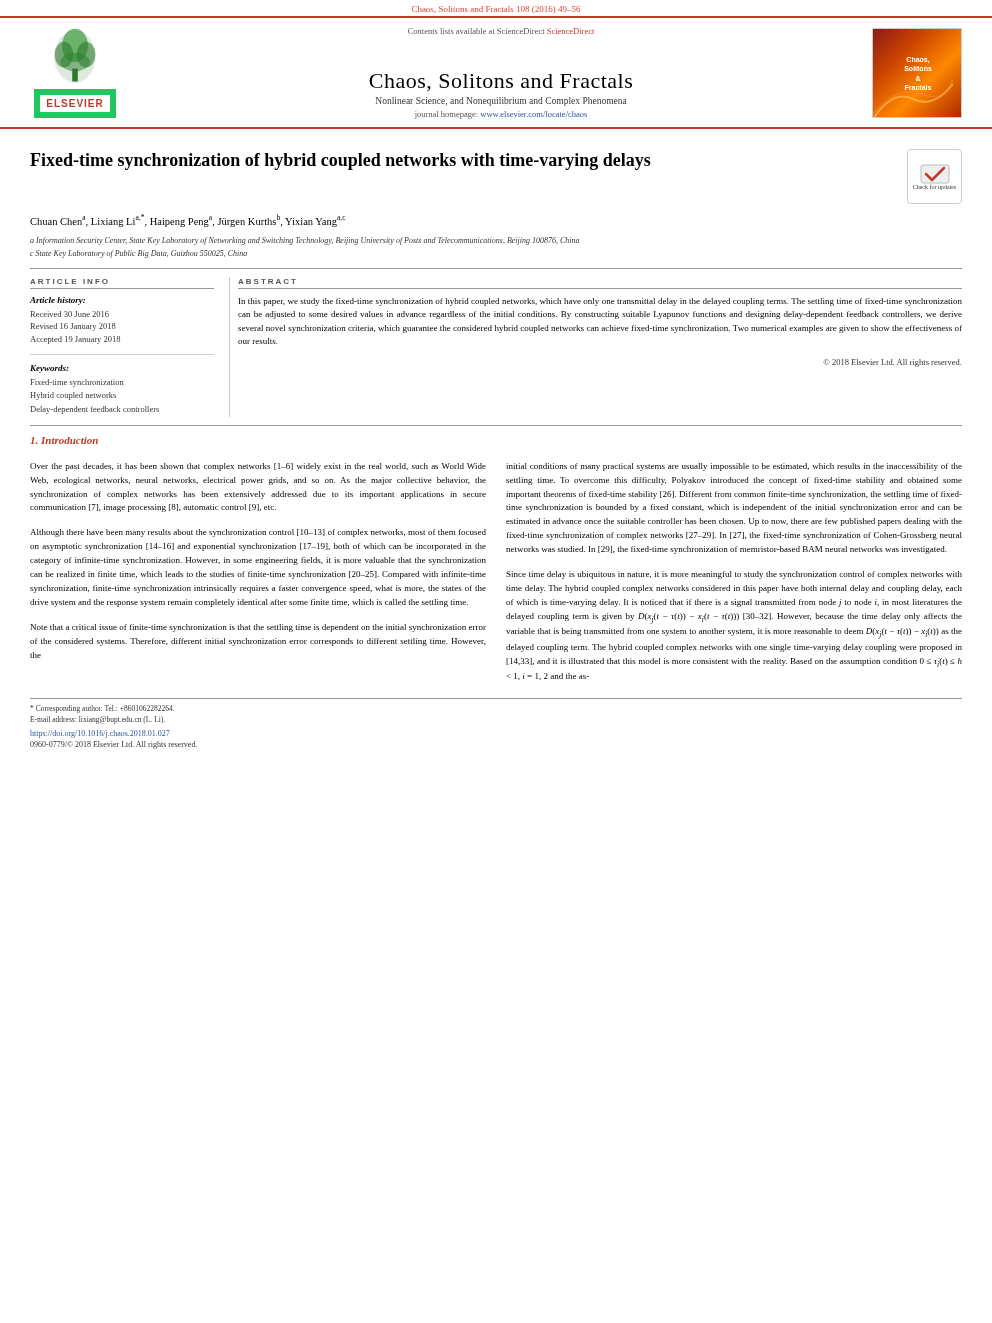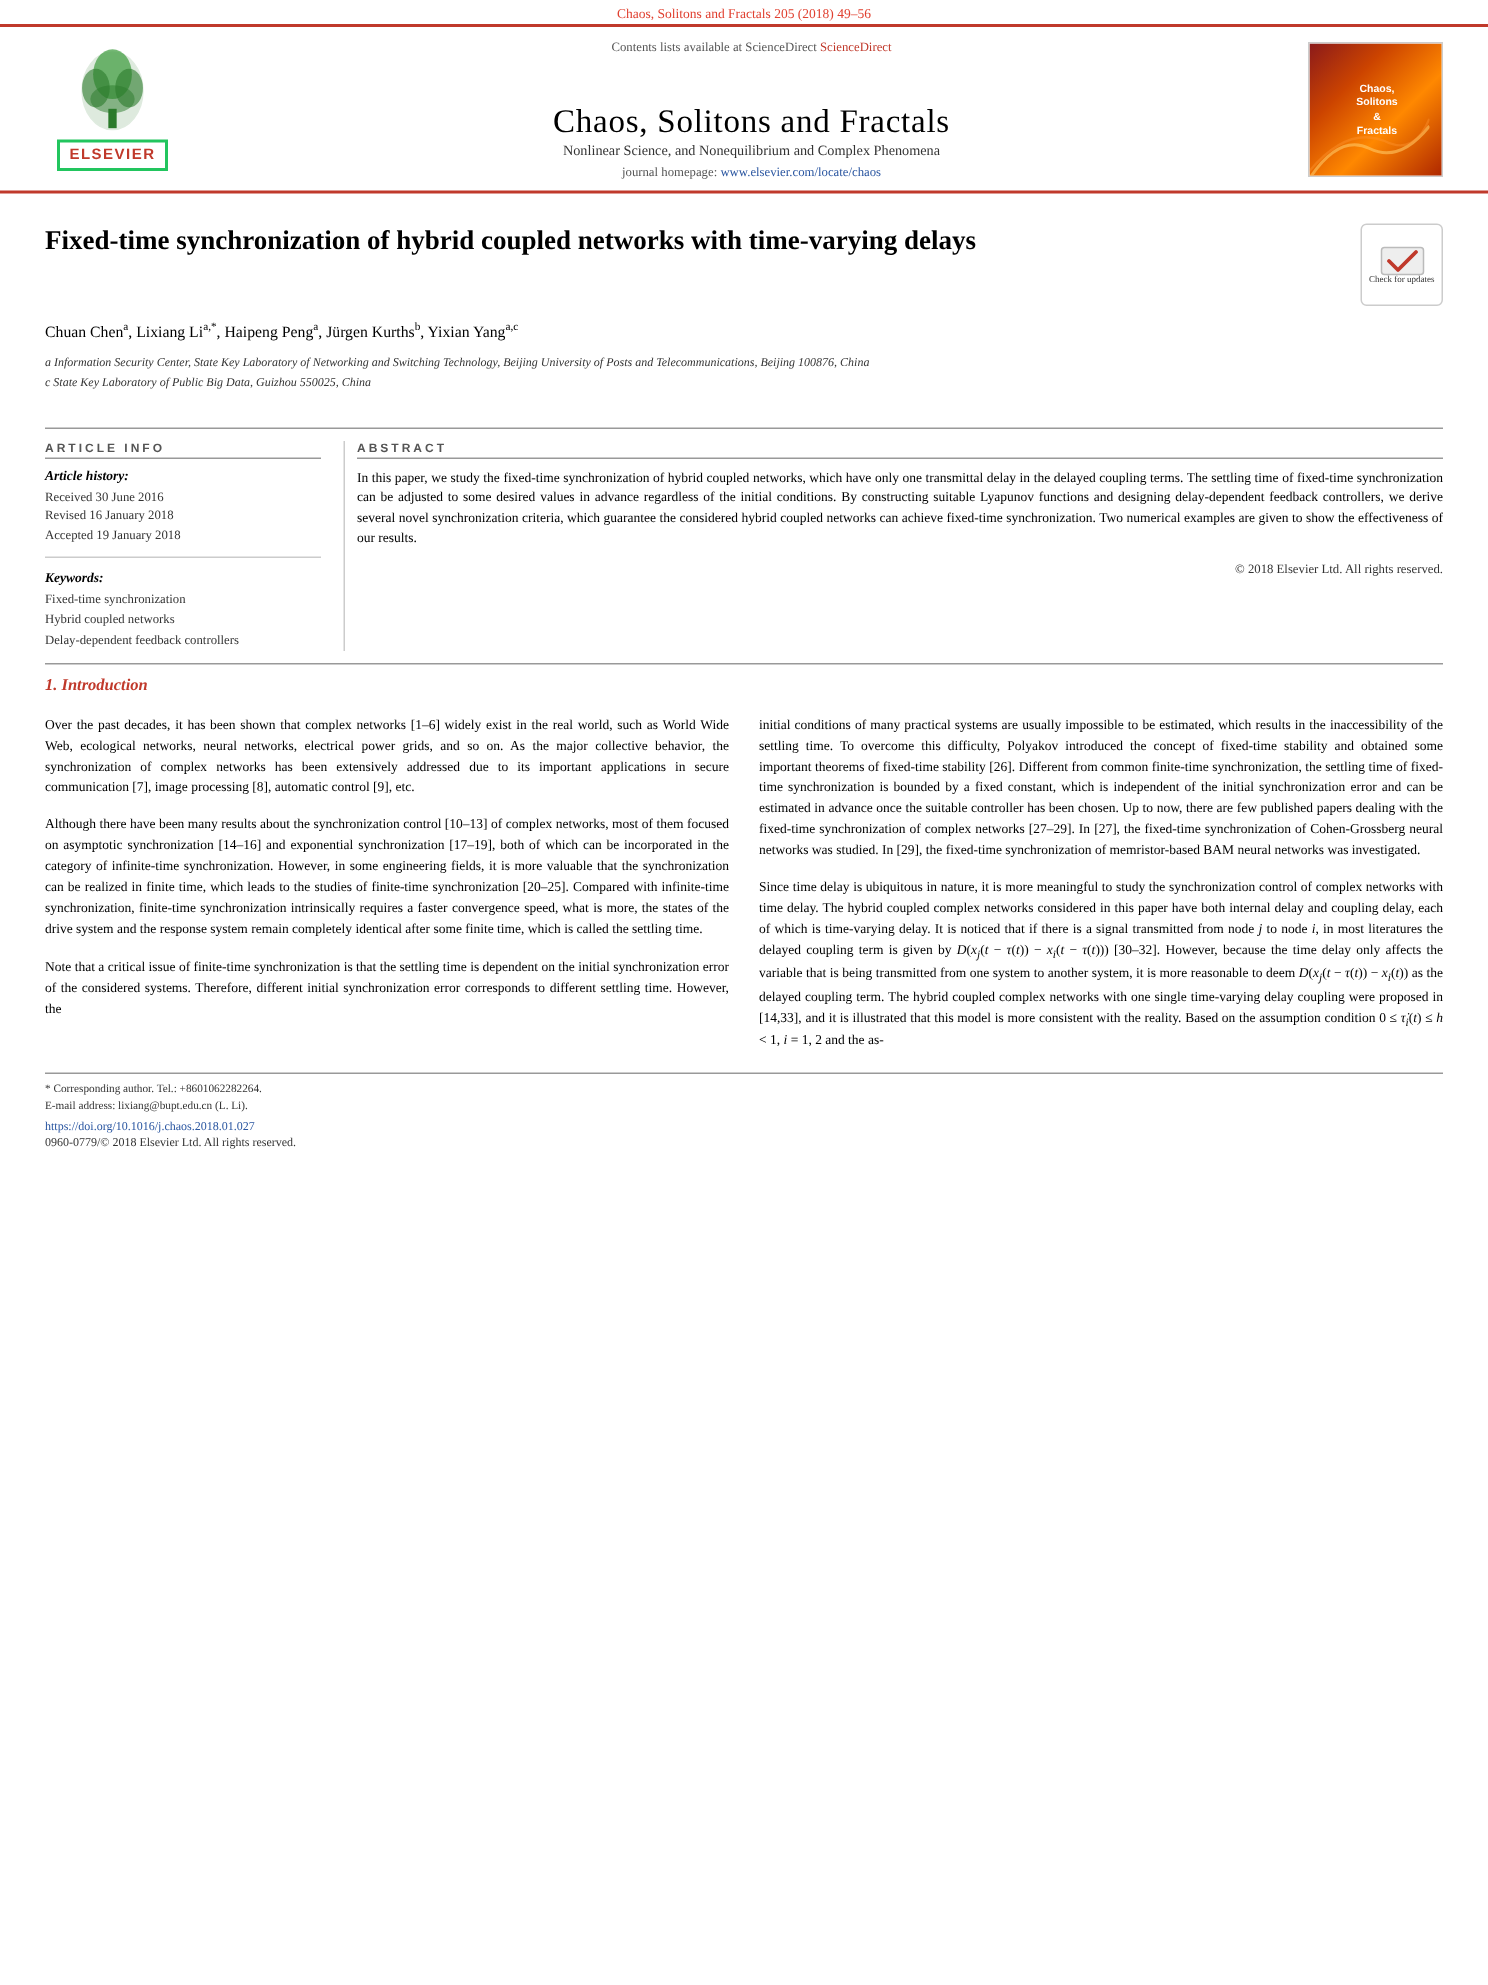--- a/index.html
+++ b/index.html
@@ -31,21 +31,21 @@
       display: flex;
       flex-direction: column;
       align-items: center;
     }
     .elsevier-logo {
       font-size: 10px;
       font-family: Arial, sans-serif;
       font-weight: bold;
       color: #c0392b;
       letter-spacing: 1px;
-      border: 2px solid #22c55e;
+      border: 6px solid #22c55e;
       padding: 3px 6px;
       margin-top: 2px;
       display: inline-block;
     }
     .elsevier-tree {
       width: 80px;
       height: 60px;
     }
     .journal-center {
       flex: 1;
@@ -139,21 +139,21 @@
       line-height: 1.5;
     }
     .authors-line sup {
       font-size: 7.5px;
     }
     .affiliations {
       font-size: 8px;
       color: #333;
       font-style: italic;
       line-height: 1.4;
-      margin-bottom: 24px;
+      margin-bottom: 8px;
     }
     .affiliations p { margin-bottom: 2px; }
     hr.divider {
       border: none;
       border-top: 1px solid #999;
       margin: 8px 0;
     }
     .two-column {
       display: flex;
       gap: 8px;
@@ -254,21 +254,21 @@
       font-size: 8px;
       color: #333;
       margin-top: 2px;
     }
     a { color: #2955a0; text-decoration: none; }
   </style>
 </head>
 <body>
 
 <div class="page-top-bar">
-  <span>Chaos, Solitons and Fractals 205 (2018) 49–56</span>
+  <span>Chaos, Solitons and Fractals 108 (2016) 49–56</span>
 </div>
 
 <div class="journal-header">
 
   <div class="left-logo">
     <svg class="elsevier-tree" viewBox="0 0 80 65">
 
       <rect x="37" y="45" width="6" height="14" fill="#2a7a2a"></rect>
 
       <ellipse cx="40" cy="32" rx="22" ry="28" fill="#2a7a2a" opacity="0.15" stroke="#2a7a2a" stroke-width="1"></ellipse>

